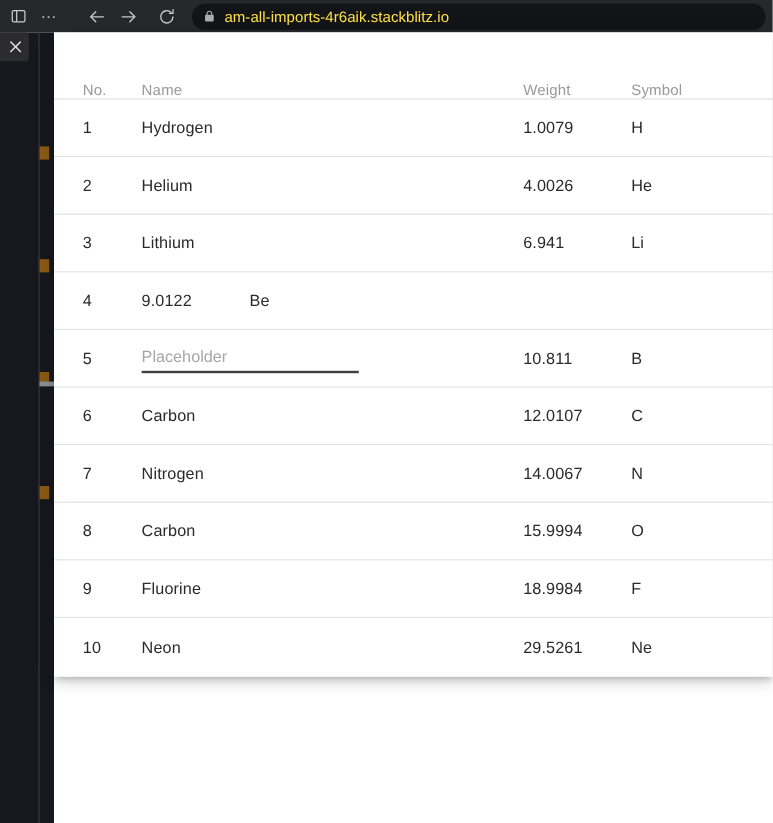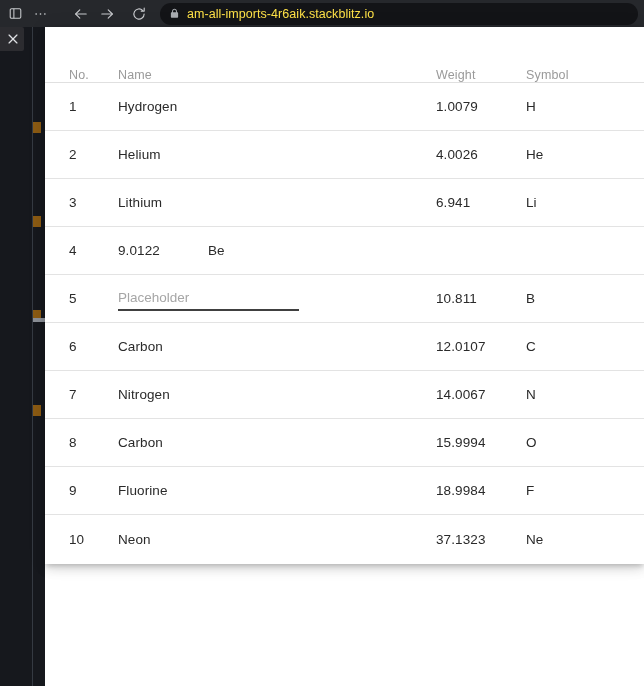--- a/index.html
+++ b/index.html
@@ -249,19 +249,19 @@
     <div class="table-row body-row">
       <div class="cell col-no">9</div>
       <div class="cell col-name">Fluorine</div>
       <div class="cell col-weight">18.9984</div>
       <div class="cell col-symbol">F</div>
     </div>
 
     <div class="table-row body-row last">
       <div class="cell col-no">10</div>
       <div class="cell col-name">Neon</div>
-      <div class="cell col-weight">37.1323</div>
+      <div class="cell col-weight">29.5261</div>
       <div class="cell col-symbol">Ne</div>
     </div>
 
   </div>
 
 </div>
 
 </body></html>

